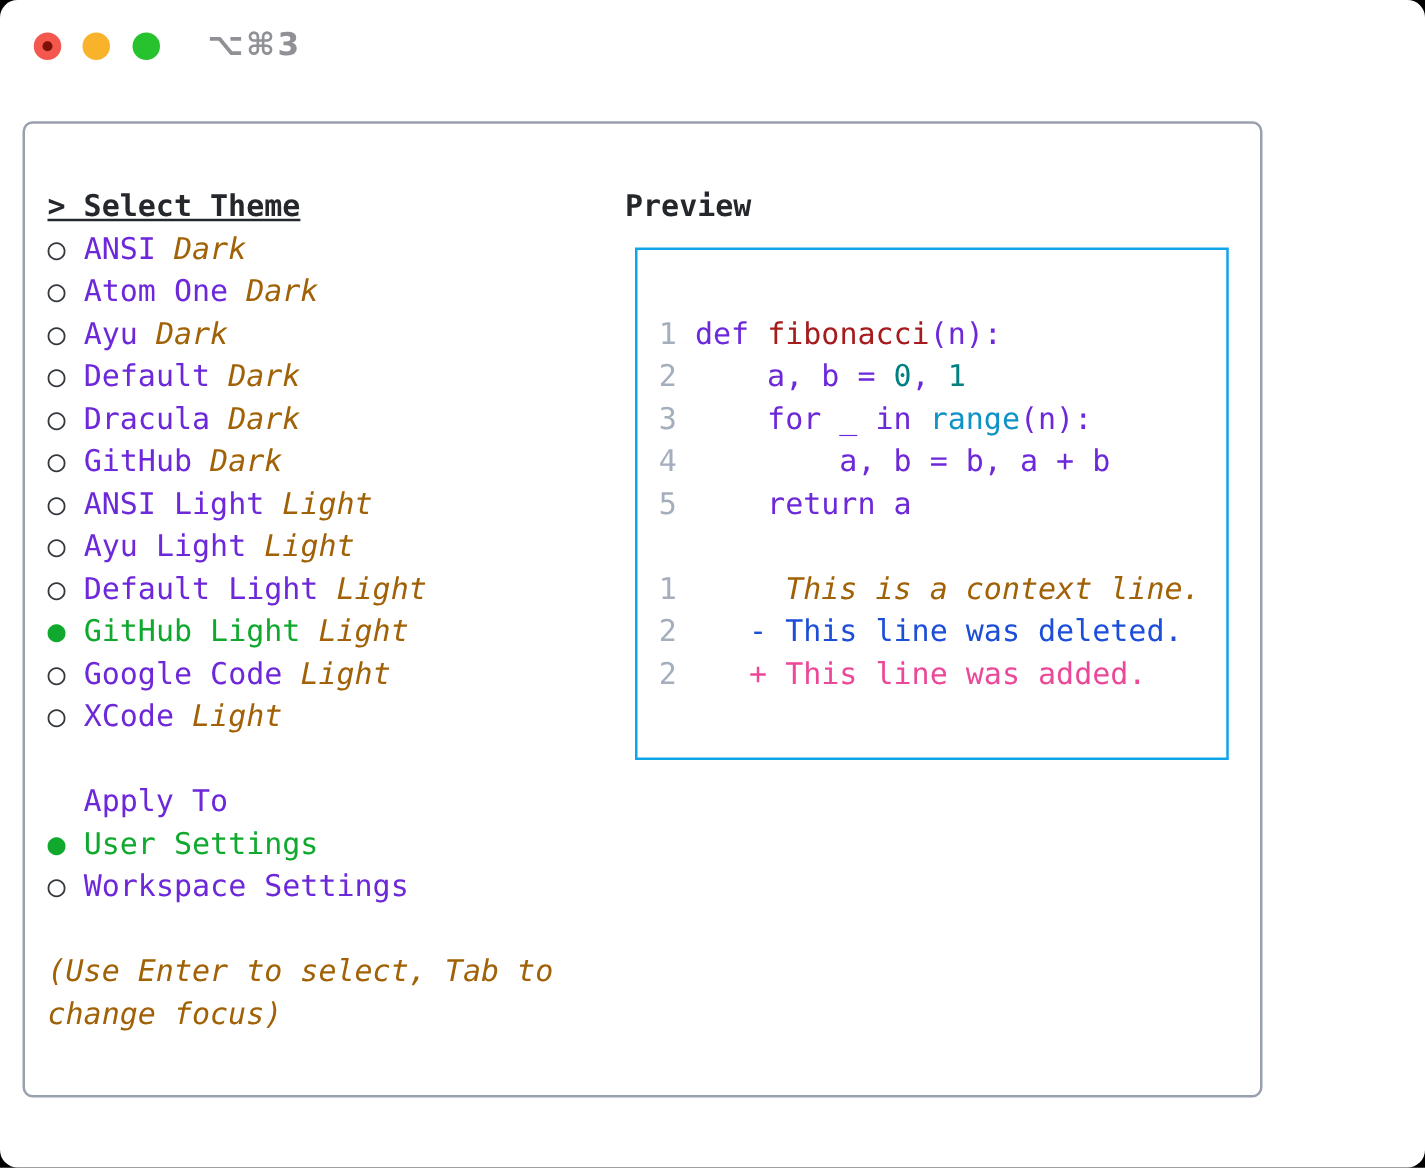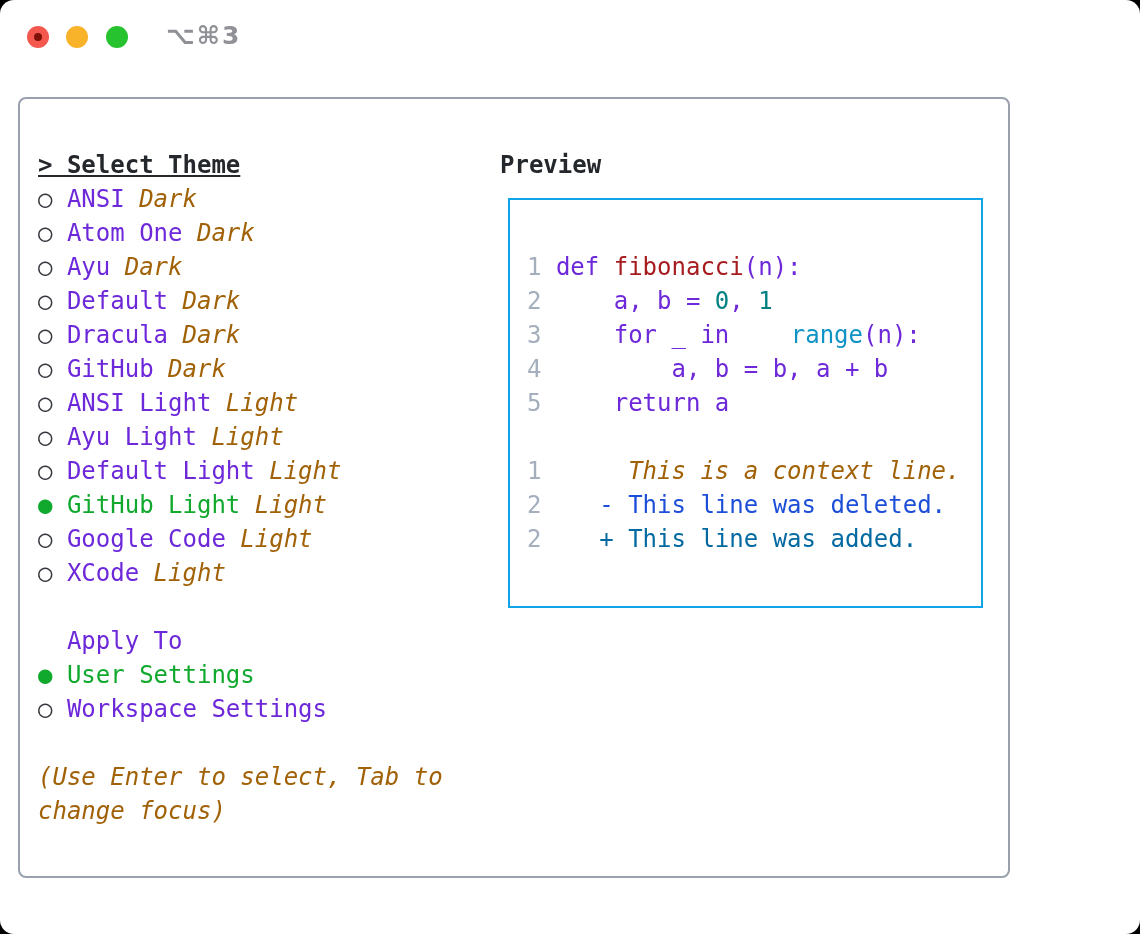--- a/index.html
+++ b/index.html
@@ -32,23 +32,23 @@
 
   
   .hdr   { font-weight:bold; color:#24282c;text-decoration:underline; }
   .t     { color:#6d28d9; }
   .muted { color:#a16207;font-style:italic; }
   .ring  { color:#34383d; }
   .sel   { color:#10a92e; }
   .ln    { color:#a4aebc; }
   .fn    { color:#a61c1e; }
   .num   { color:#008080; }
-  .bi    { color:#0f93c7;margin-left:47px; }
+  .bi    { color:#0f93c7; }
   .del   { color:#1d4ed8; }
-  .add   { color:#0369a1; }
+  .add   { color:#ec4899; }
 </style>
 </head>
 <body>
 
 <div class="window">
 
   <span class="tl tl-close">
     <span class="tl-dot"></span>
   </span>
   <span class="tl tl-min"></span>

